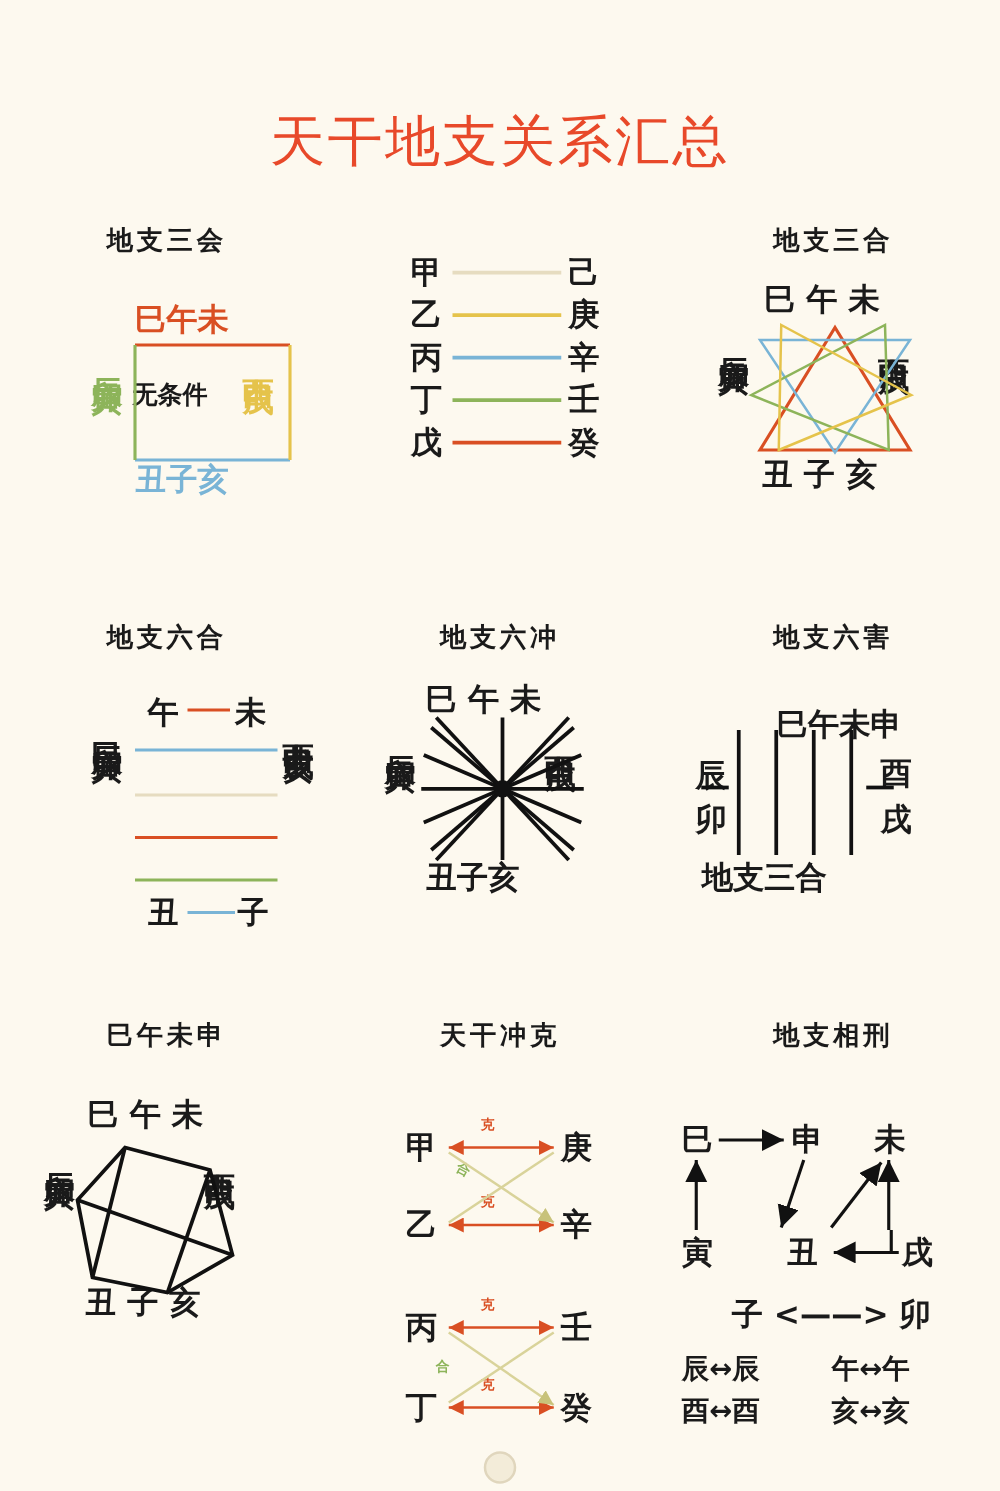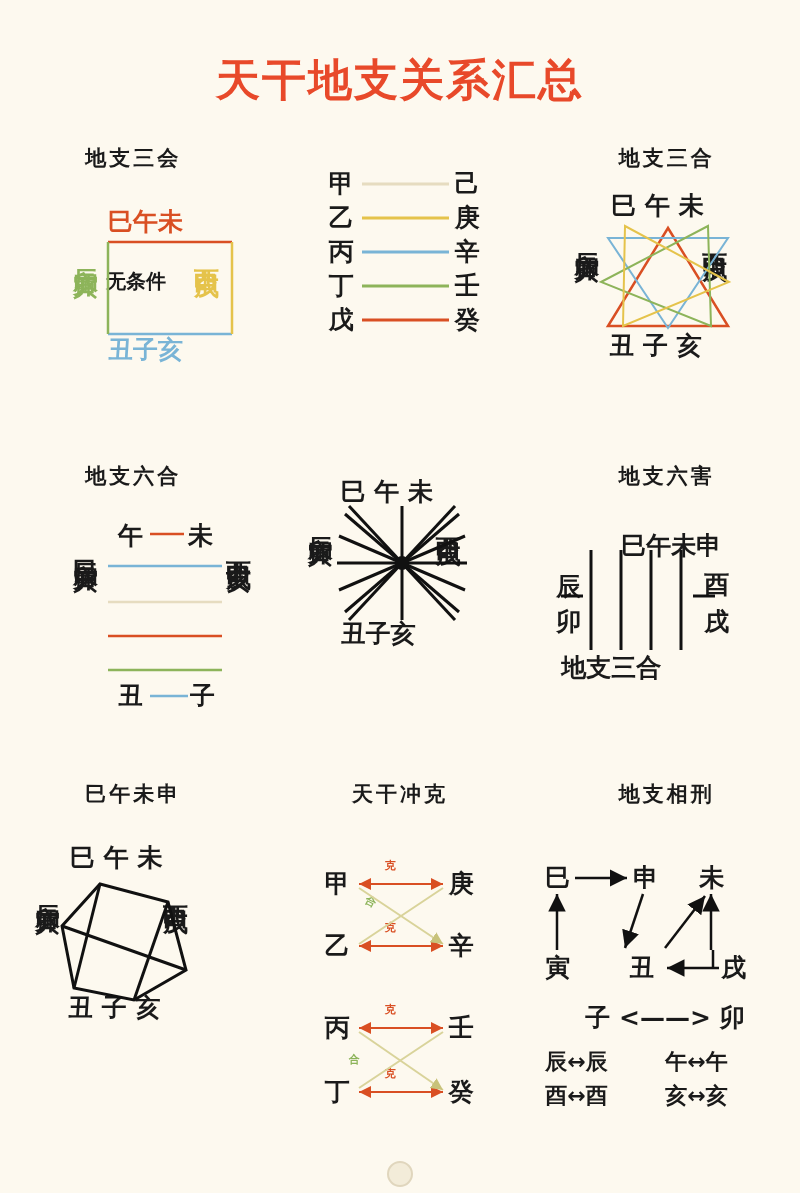--- a/index.html
+++ b/index.html
@@ -9,24 +9,24 @@
     height: 1193px;
     background: #fdf9ef;
     font-family: "DejaVu Sans", "Liberation Sans", sans-serif;
     color: #1a1a1a;
     position: relative;
     overflow: hidden;
   }
   .page-title {
     text-align: center;
     font-size: 44px;
-    font-weight: bold;
+    font-weight: normal;
     color: #e8492a;
     letter-spacing: 2px;
-    padding-top: 58px;
+    padding-top: 92px;
     line-height: 1;
   }
   .grid {
     margin-top: 36px;
     display: grid;
     grid-template-columns: 1fr 1fr 1fr;
     grid-template-rows: 318px 318px 375px;
     width: 800px;
   }
   .cell { position: relative; }
@@ -141,20 +141,21 @@
         <line x1="108" y1="62" x2="222" y2="62" stroke="#79b4d6" stroke-width="2.5"></line>
         <line x1="108" y1="98" x2="222" y2="98" stroke="#e6dcc0" stroke-width="2.5"></line>
         <line x1="108" y1="132" x2="222" y2="132" stroke="#d94f23" stroke-width="2.5"></line>
         <line x1="108" y1="166" x2="222" y2="166" stroke="#8db45a" stroke-width="2.5"></line>
         <line x1="150" y1="192" x2="188" y2="192" stroke="#79b4d6" stroke-width="2.5"></line>
       </svg>
     </div>
   </div>
 
   <div class="cell">
+    <div class="cell-title">地支六冲</div>
     <div class="stage">
       <div class="gl" style="left:74px; top:8px;">巳 午 未</div>
       <div class="gl vert" style="left:40px; top:46px;">辰卯寅</div>
       <div class="gl vert" style="left:168px; top:46px;">申酉戌</div>
       <div class="gl" style="left:74px; top:150px;">丑子亥</div>
       <svg width="250" height="250">
         <g stroke="#111" stroke-width="3">
           <line x1="78" y1="44" x2="192" y2="142"></line>
           <line x1="192" y1="44" x2="78" y2="142"></line>
           <line x1="70" y1="93" x2="200" y2="93"></line>

